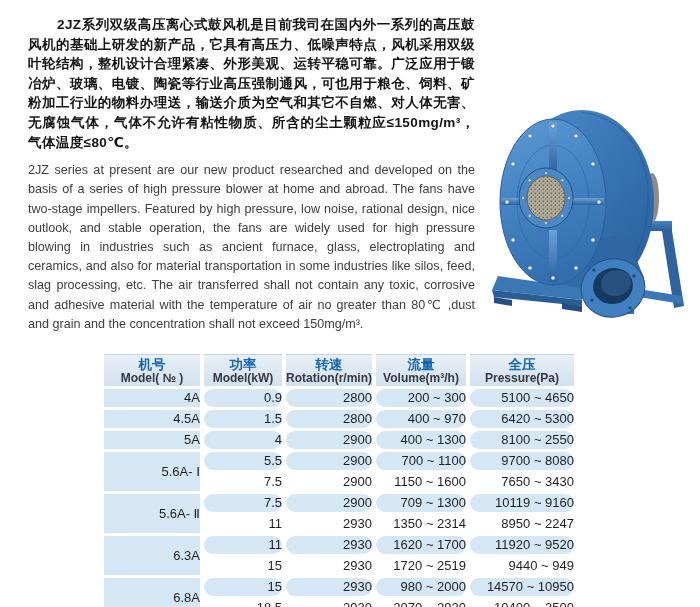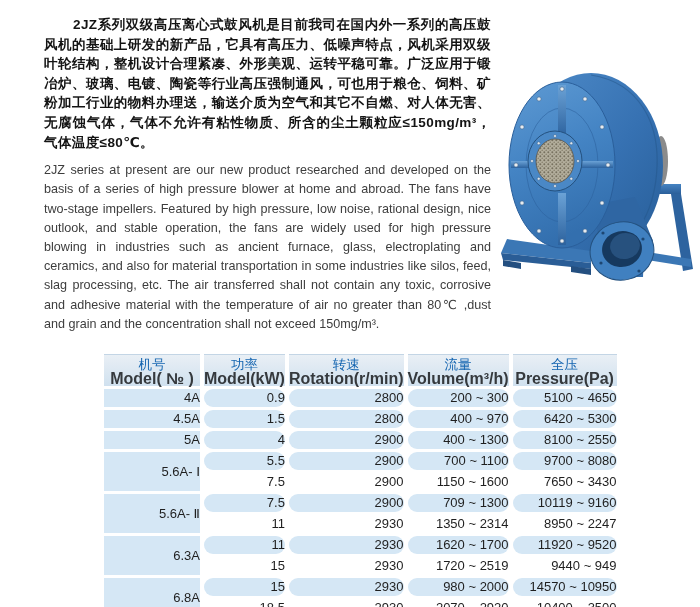--- a/index.html
+++ b/index.html
@@ -1,33 +1,33 @@
 <!DOCTYPE html>
 <html><head>
 <meta charset="utf-8">
 <style>
   html,body { margin:0; padding:0; background:#ffffff; }
   body { width:700px; height:607px; font-family:"Liberation Sans","DejaVu Sans",sans-serif; }
   .page { position:relative; width:700px; height:607px; background:#fff; overflow:hidden; }
 
-  .top { display:flex; align-items:center; padding:15px 0 0 44px; }
+  .top { display:flex; align-items:flex-end; padding:15px 0 0 28px; }
   .text-col { width:447px; flex:0 0 447px; }
   .zh-para { margin:0; font-size:13.5px; font-weight:bold; color:#141414;
              line-height:19.6px; text-align:justify; text-indent:2.15em; letter-spacing:.4px; }
   .en-para { margin:9px 0 0 0; font-size:12.6px; color:#3d3d3d;
              line-height:19.2px; text-align:justify; }
 
   .fan-wrap { flex:1; display:flex; justify-content:center; padding-top:4px; }
 
   .tbl-wrap { margin:17px 0 0 100px; }
   table { border-collapse:separate; border-spacing:4px 3px; }
   th, td { text-align:center; padding:0; vertical-align:middle; }
   th { background:linear-gradient(#e9eff5,#d0e1ef); height:31px; border-top:1px solid #c3d5e5; }
-  .h-zh { font-size:13.5px; font-weight:normal; color:#1565b0; line-height:16px; padding-top:1px; }
-  .h-en { font-size:16px; color:#35393d; line-height:11px; }
+  .h-zh { font-size:13.5px; font-weight:bold; color:#1565b0; line-height:16px; padding-top:1px; }
+  .h-en { font-size:12px; color:#35393d; line-height:11px; }
   td { font-size:13px; color:#1f1f1f; height:18px;text-align:right; }
   td.shaded { background:#d5e7f5;border-radius:9px; }
   td.plain  { background:#ffffff; }
   td.model  { background:#d5e7f5; }
 </style>
 </head>
 <body>
 
 <div class="page">
 

